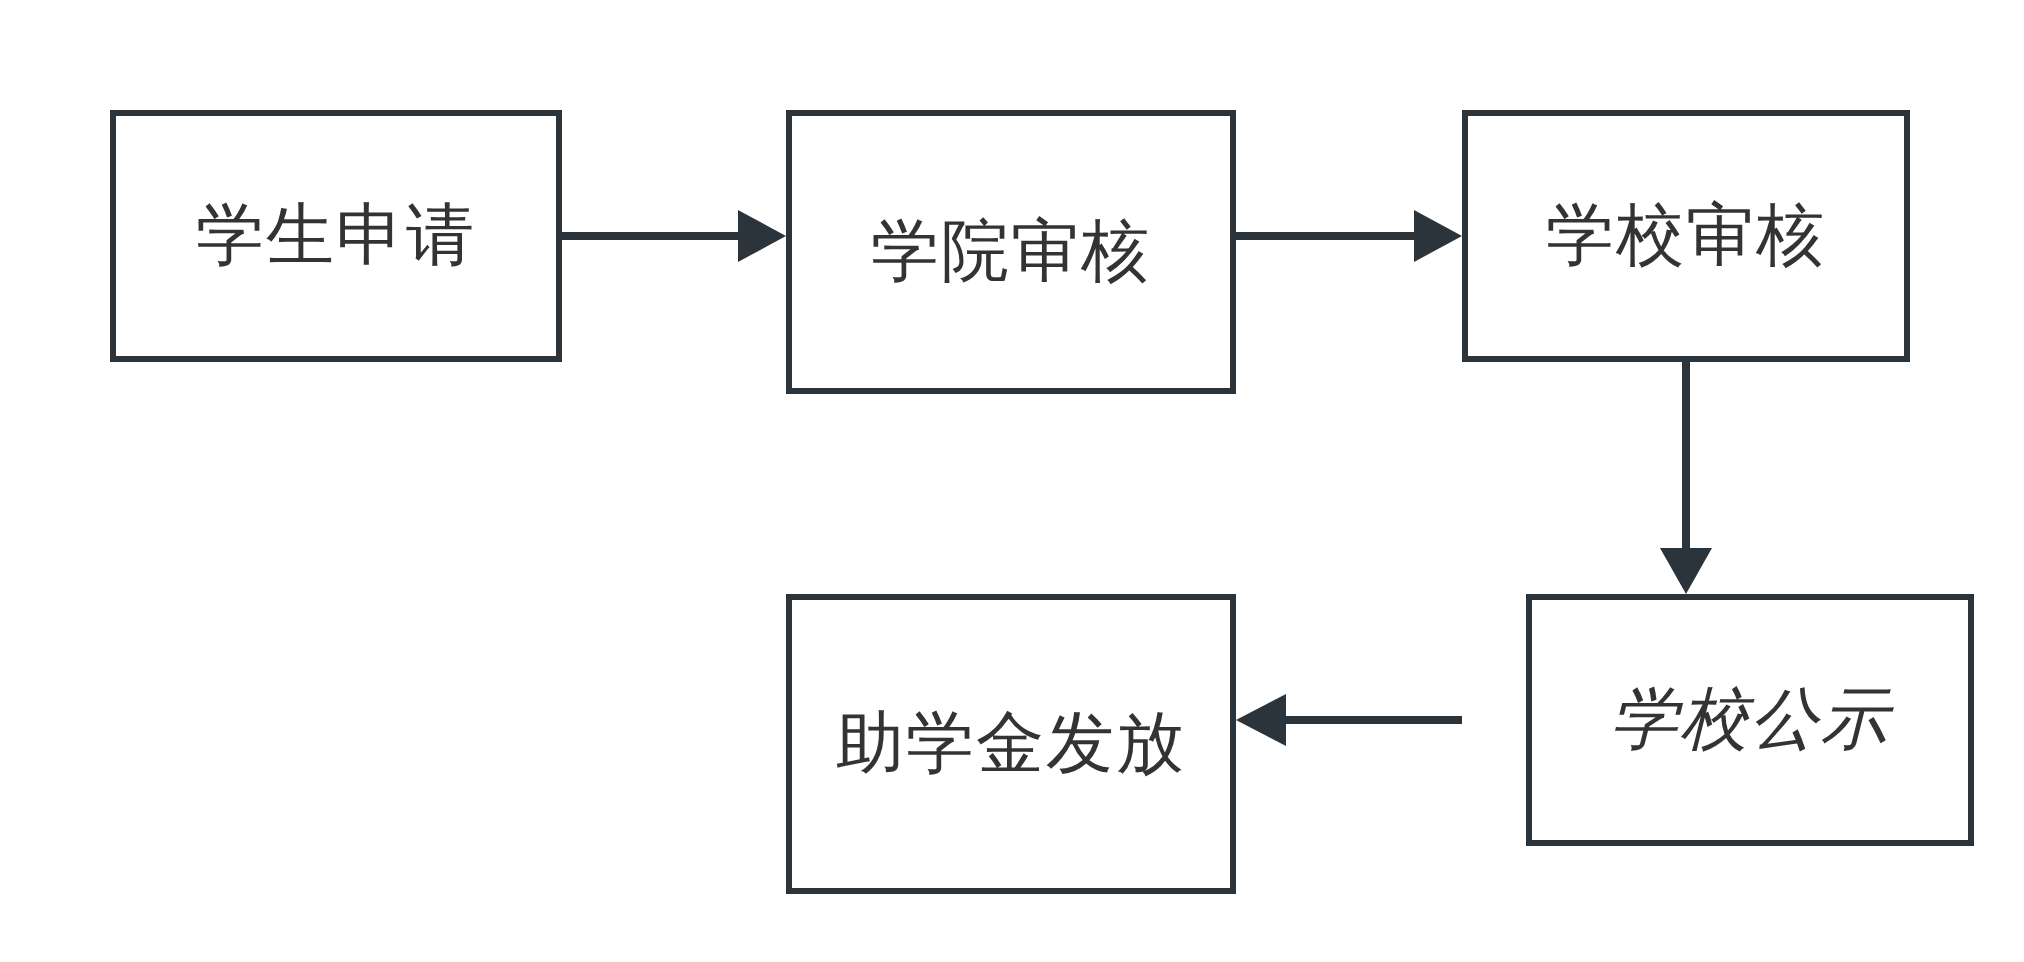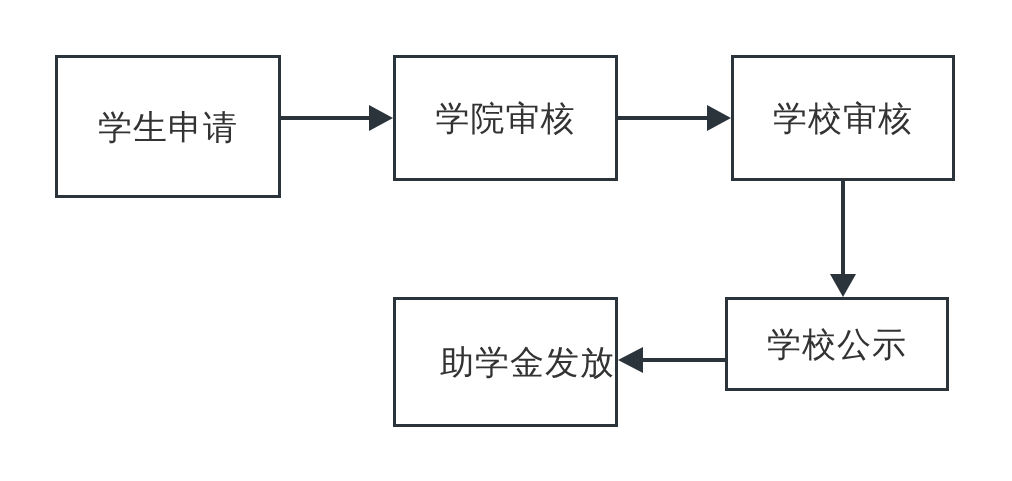--- a/index.html
+++ b/index.html
@@ -65,33 +65,33 @@
       <line x1="843" y1="181" x2="843" y2="275" stroke="#2b333b" stroke-width="4"></line>
       <polygon points="830,274 856,274 843,297" fill="#2b333b"></polygon>
     </g>
 
     <g>
       <line x1="731" y1="360" x2="642" y2="360" stroke="#2b333b" stroke-width="4"></line>
       <polygon points="643,347 643,373 618,360" fill="#2b333b"></polygon>
     </g>
   </svg>
 
-  <div class="node" style="left:55px; top:55px; width:226px; height:143px;">
+  <div class="node" style="left:55px; top:55px; width:226px; height:126px;">
     <span class="node-label">学生申请</span>
   </div>
 
-  <div class="node" style="left:393px; top:55px; width:225px; height:126px;text-align:center;">
+  <div class="node" style="left:393px; top:55px; width:225px; height:142px;text-align:center;">
     <span class="node-label">学院审核</span>
   </div>
 
   <div class="node" style="left:731px; top:55px; width:224px; height:126px;justify-content:center;">
     <span class="node-label">学校审核</span>
   </div>
 
-  <div class="node" style="left:725px; top:297px; width:224px; height:94px;">
+  <div class="node" style="left:763px; top:297px; width:224px; height:126px;font-style:italic;">
     <span class="node-label">学校公示</span>
   </div>
 
-  <div class="node" style="left:393px; top:297px; width:225px; height:130px;justify-content:flex-end;">
+  <div class="node" style="left:393px; top:297px; width:225px; height:150px;">
     <span class="node-label">助学金发放</span>
   </div>
 
 </div>
 
 </body></html>

